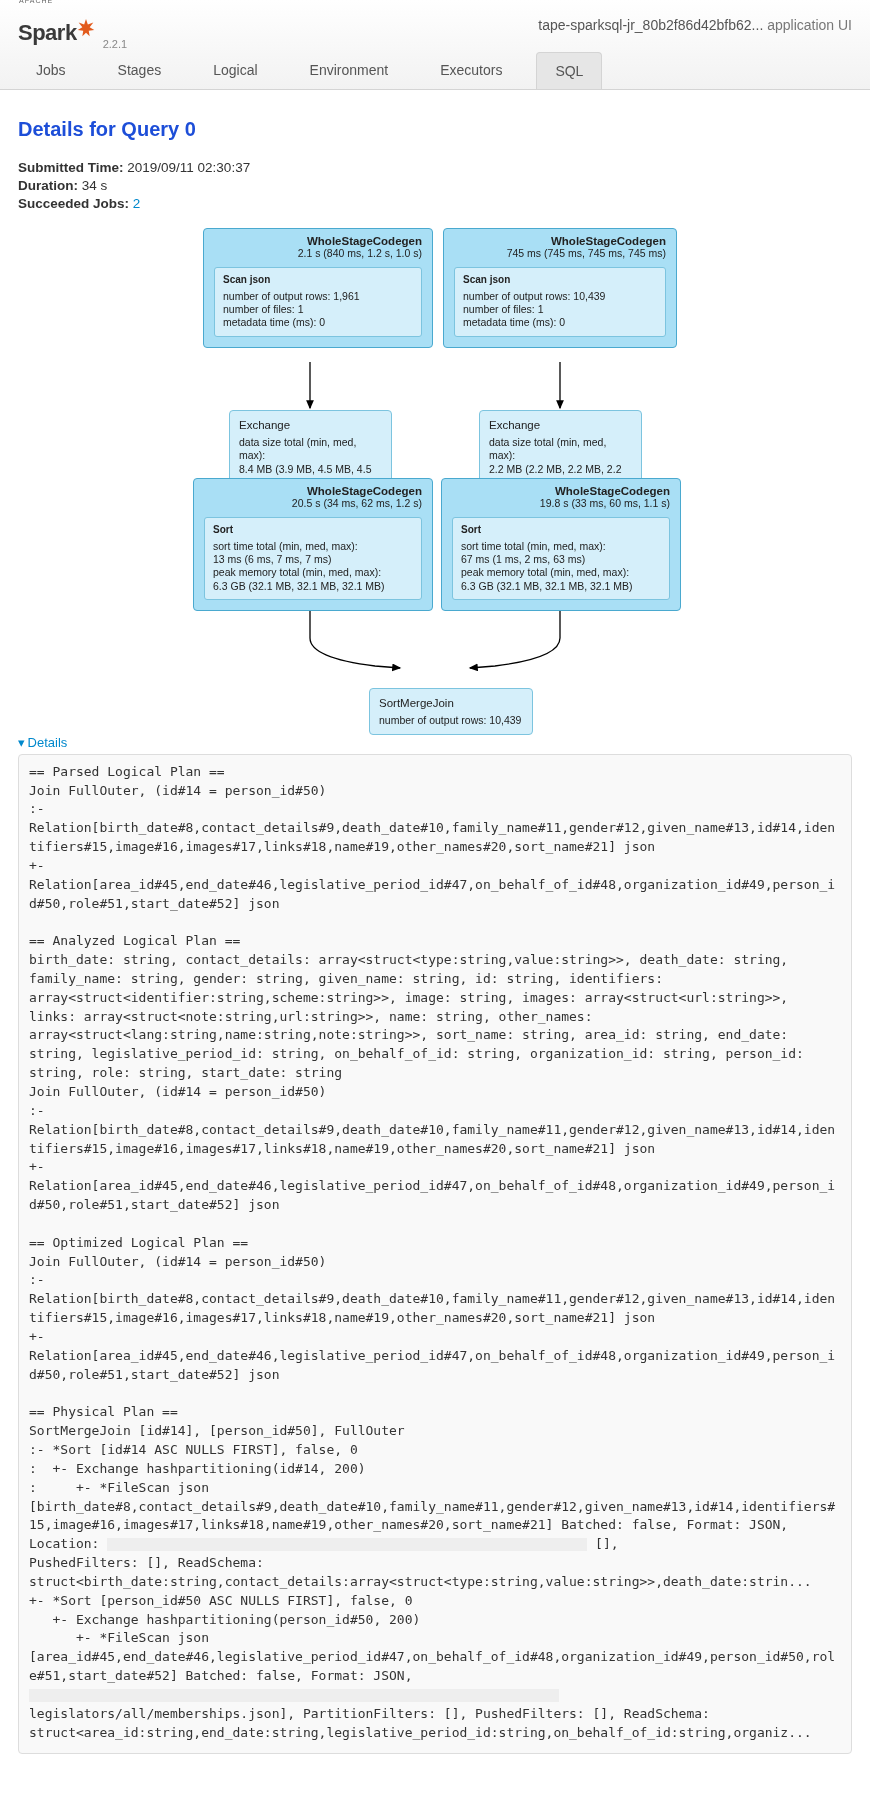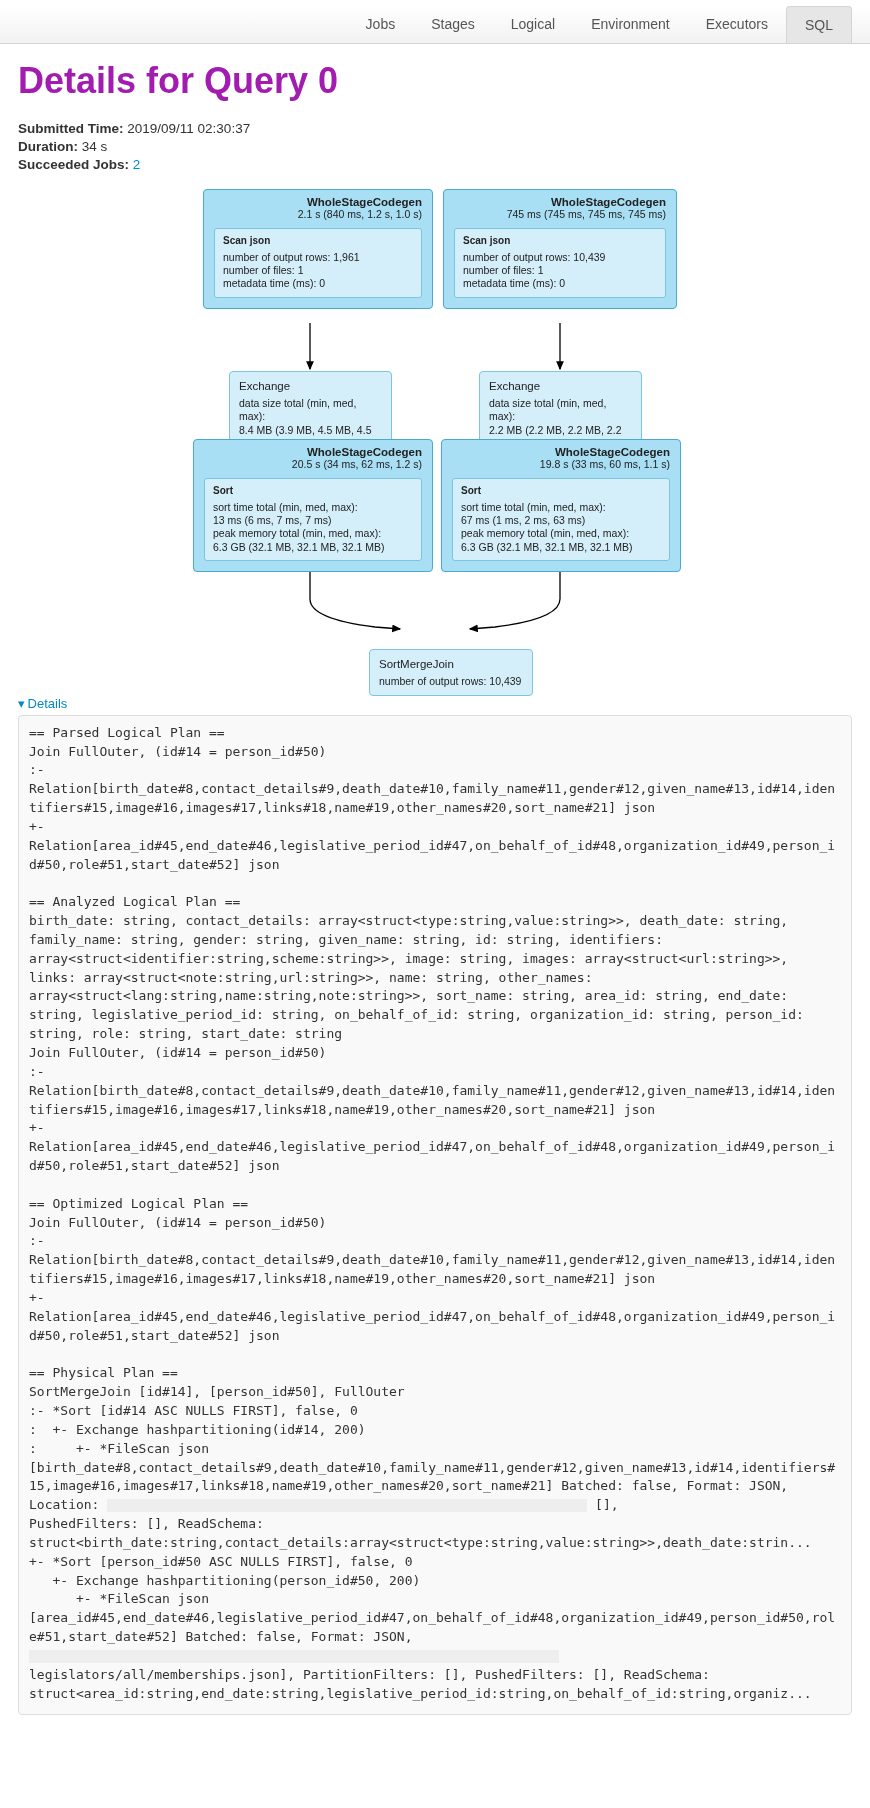--- a/index.html
+++ b/index.html
@@ -25,32 +25,32 @@
     font-weight: 700; font-size: 22px; color: #3a3a3a;
     font-family: Arial, sans-serif; letter-spacing: -0.5px;
   }
   .logo-apache { font-size: 7px; letter-spacing: 1px; color: #666; position: relative; top:-14px; left: 1px;}
   .logo-ver { font-size: 11px; color: #888; margin-left: 8px; position: relative; top: 4px;}
   .app-title {
     margin-left: auto; font-size: 14px; color: #777;
   }
   .app-title .strong { color: #555; font-weight: 500; }
   .navtabs {
-    display: flex; gap: 0; margin-top: 6px; justify-content: flex-end;
+    display: flex; gap: 16px; margin-top: 6px;
   }
   .navtab {
     padding: 10px 18px; font-size: 14px; color: #555; cursor: pointer;
   }
   .navtab.active {
     background: #e6e6e6; border: 1px solid #d4d4d4; border-bottom: none;
     border-radius: 4px 4px 0 0; color: #555;
   }
   .content { padding: 16px 18px 30px; }
   h2.page-title {
-    font-size: 36px; font-weight: 700; margin: 0 0 18px; color: #a21caf;
+    font-size: 20px; font-weight: 700; margin: 12px 0 18px; color: #1d4ed8;
   }
   .meta-list { font-size: 13.5px; line-height: 1.35; margin-bottom: 14px;}
   .meta-list b { font-weight: 700; }
   .meta-list a { color: #08c; text-decoration: none; }
   
   .diagram {
     position: relative;
     width: 520px;
     height: 486px;
     margin: 10px auto 20px;
@@ -113,20 +113,38 @@
   
   .star {
     display:inline-block; position:relative; width:18px; height:18px; top:-10px; left:-2px;
   }
   .star svg { width: 22px; height: 22px; }
 </style>
 </head>
 <body>
 
 <div class="topbar">
+  <div class="brand-row">
+    <div class="logo">
+      <span>
+        <span class="logo-apache">APACHE</span><br>
+        <span class="logo-text">Spark</span>
+      </span>
+      <span class="star">
+        <svg viewBox="0 0 24 24">
+            <path fill="#e25a1c" d="M12 1l2 6 6-2-4 5 5 3-6 1 1 6-4-4-4 4 1-6-6-1 5-3-4-5 6 2z"></path>
+          </svg>
+      </span>
+      <span class="logo-ver">2.2.1</span>
+    </div>
+    <div class="app-title">
+      <span class="strong">tape-sparksql-jr_80b2f86d42bfb62...</span>
+      <span>application UI</span>
+    </div>
+  </div>
   <div class="navtabs">
     <div class="navtab">Jobs</div>
     <div class="navtab">Stages</div>
     <div class="navtab">Logical</div>
     <div class="navtab">Environment</div>
     <div class="navtab">Executors</div>
     <div class="navtab active">SQL</div>
   </div>
 </div>
 

